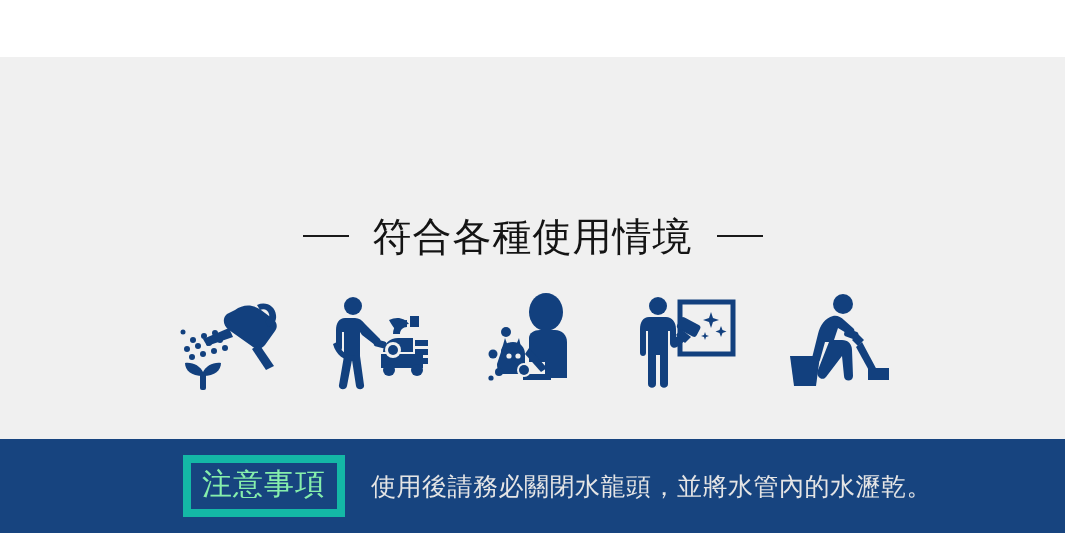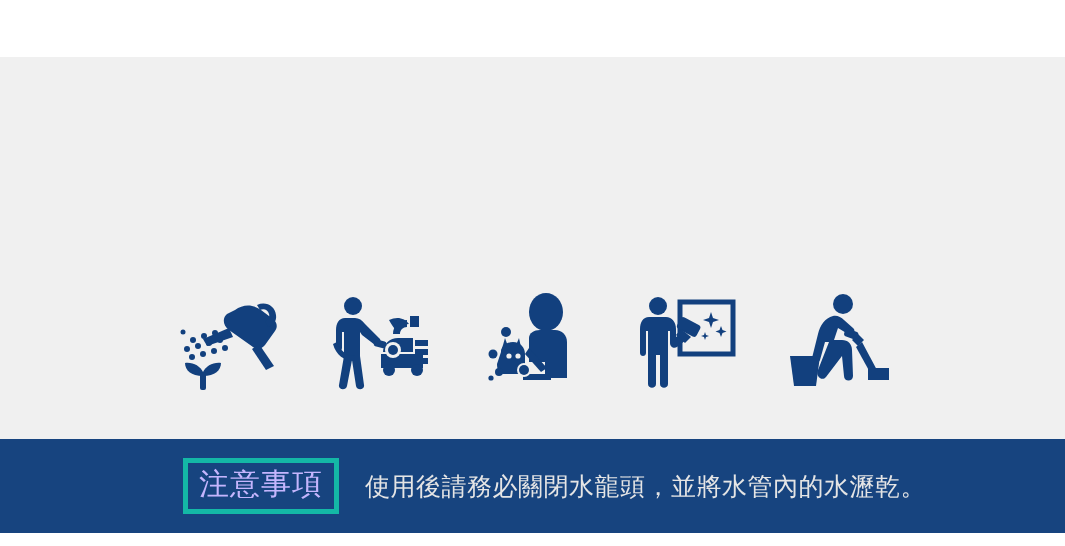--- a/index.html
+++ b/index.html
@@ -83,23 +83,23 @@
     left: 0;
     top: 439px;
     width: 1065px;
     height: 94px;
     background: #17447f;
     display: flex;
     align-items: center;
   }
   .notice-tag {
     margin-left: 183px;
-    border: 5px solid #14b8a6;
+    border: 8px solid #14b8a6;
     padding: 4px 11px 7px 11px;
-    color: #c4b5fd;
+    color: #86efac;
     font-size: 30px;
     line-height: 1.15;
     letter-spacing: 1px;
     white-space: nowrap;
   }
   .notice-text {
     margin-left: 26px;
     color: #e5e5e5;
     font-size: 25px;
     line-height: 1.2;
@@ -117,20 +117,25 @@
 </style>
 </head>
 <body>
 
 <div class="page">
 
   <div class="top-white"></div>
 
   <div class="gray-panel">
 
+    <div class="section-title">
+      <span class="title-rule"></span>
+      <span class="title-text">符合各種使用情境</span>
+      <span class="title-rule"></span>
+    </div>
 
     <div class="icon-row">
 
       <div class="icon-cell">
         <span>
           <svg width="110" height="100" viewBox="0 0 110 100" fill="#12407e" xmlns="http://www.w3.org/2000/svg">
             <path d="M62 20 C70 14 80 14 88 20 L100 29 C104 32 105 37 102 41 L92 55 C89 59 84 60 80 57 L56 40 C50 36 49 28 54 24 Z"></path>
             <path d="M84 15 C93 11 102 16 103 25 C104 31 100 36 95 37 L92 31 C95 30 97 27 96 24 C95 20 91 18 87 20 Z"></path>
             <path d="M56 38 L30 49 L34 56 L60 47 Z"></path>
             <path d="M86 54 L101 76 L93 80 L79 59 Z"></path>

